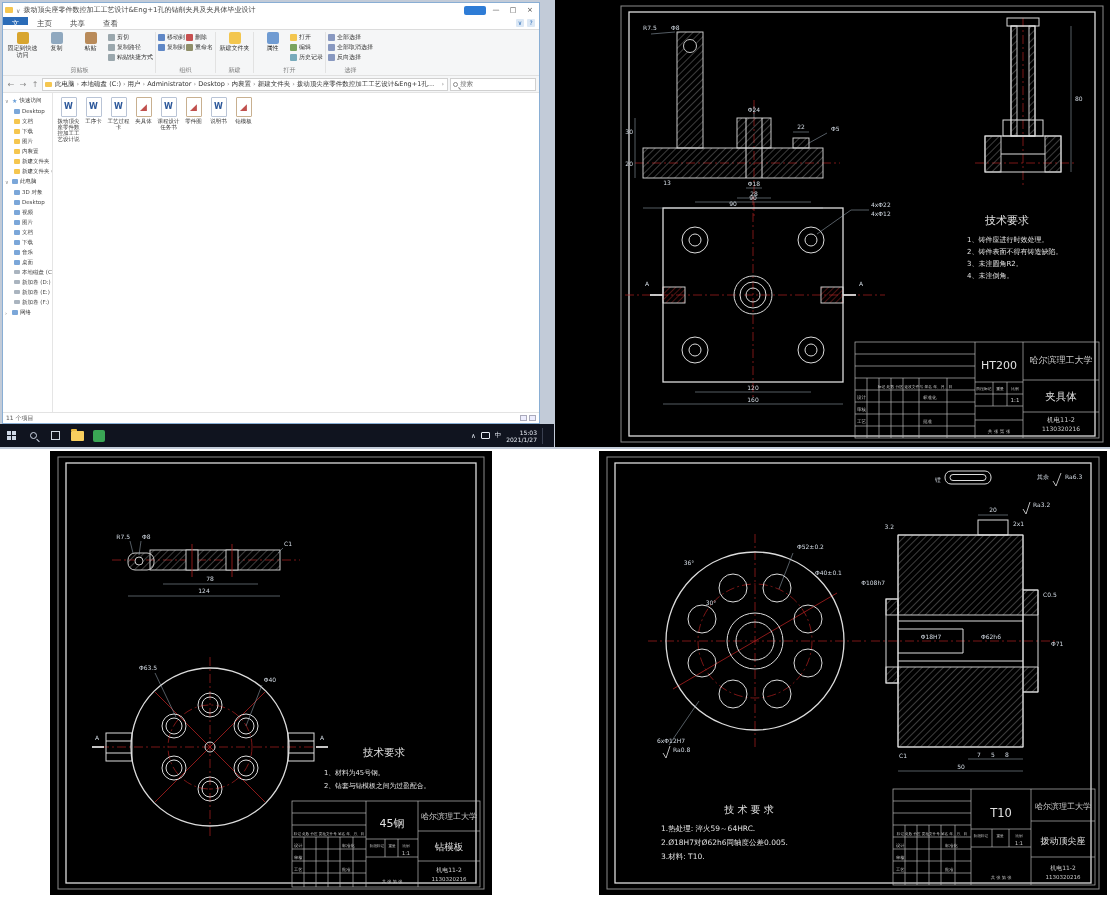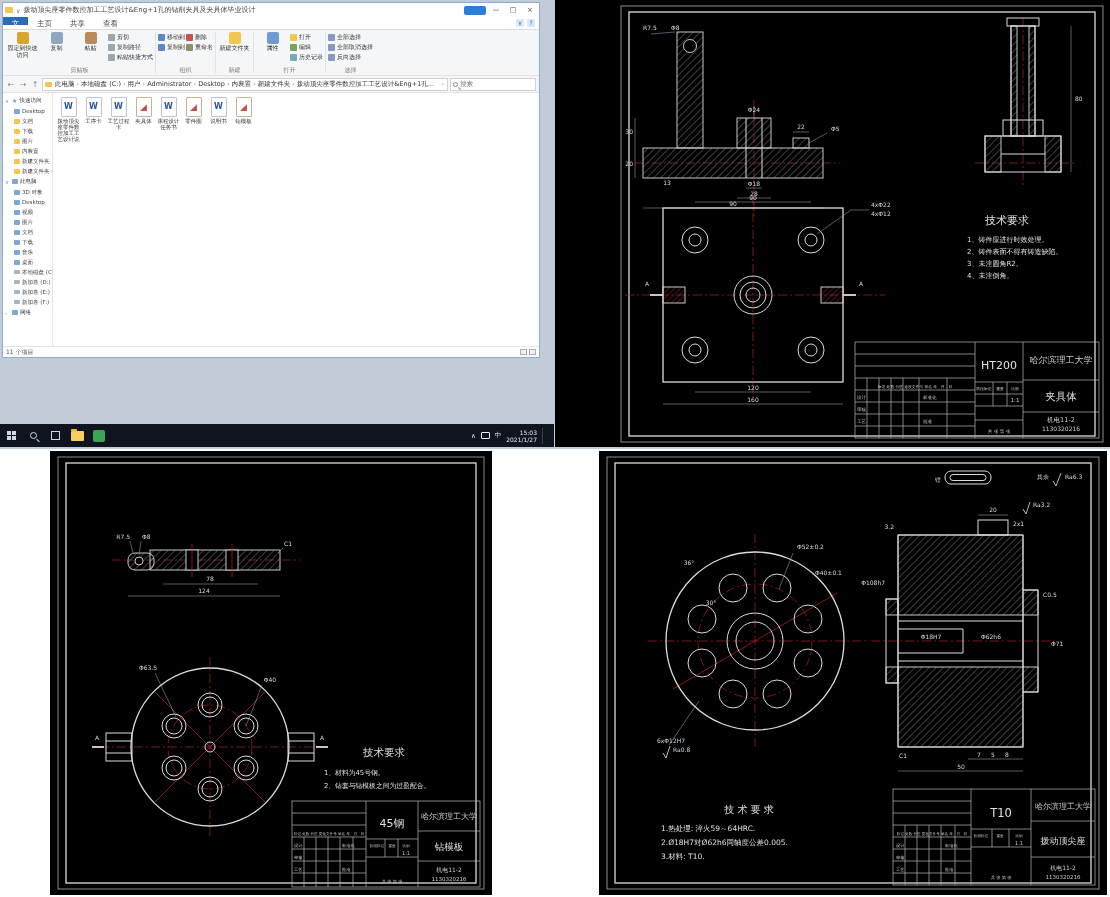--- a/index.html
+++ b/index.html
@@ -1,20 +1,20 @@
 <!DOCTYPE html>
 <html><head>
 <meta charset="utf-8">
 <style>
   *{margin:0;padding:0;box-sizing:border-box}
   body{font-family:"DejaVu Sans","Liberation Sans",sans-serif;background:#9aa4b5}
   .canvas{position:relative;width:1110px;height:897px;background:#c2cbd8;overflow:hidden}
 
   
-  .win{position:absolute;left:2px;top:2px;width:538px;height:356px;background:#fff;border:1px solid #89aed4;display:flex;flex-direction:column;color:#333}
+  .win{position:absolute;left:2px;top:2px;width:538px;height:422px;background:#fff;border:1px solid #89aed4;display:flex;flex-direction:column;color:#333}
   .titlebar{height:14px;display:flex;align-items:center;gap:3px;padding:0 2px;background:#fff}
   .tfold{width:8px;height:6px;background:#f5c64f;border-radius:1px;flex:none}
   .tchev{font-size:6px;color:#777}
   .ttitle{font-size:7px;color:#444;white-space:nowrap;overflow:hidden;text-overflow:ellipsis;flex:1}
   .badge{width:22px;height:9px;background:#2e7cd6;border-radius:2px;flex:none}
   .wc{width:14px;text-align:center;font-size:7px;color:#444}
   .tabs{height:13px;display:flex;align-items:stretch;background:#fff;border-bottom:1px solid #dcdcdc}
   .tab{padding:0 9px;line-height:13px;font-size:7.5px;color:#444}
   .tab.file{background:#2b6cb8;color:#fff}
   .tabs .rspace{margin-left:auto;display:flex;align-items:center;gap:3px;padding-right:4px}

